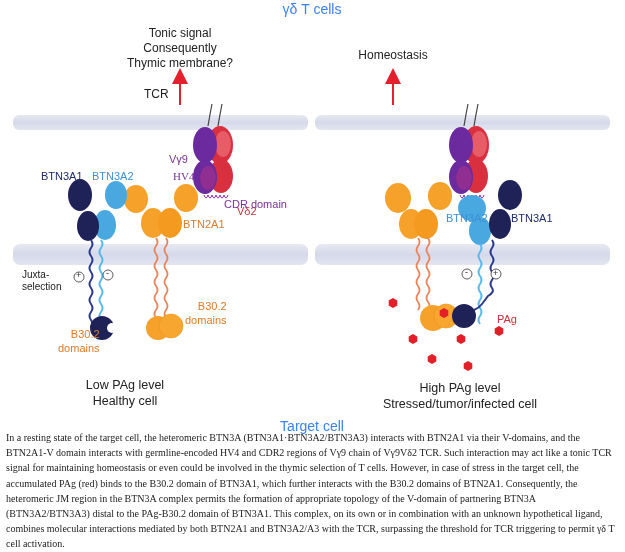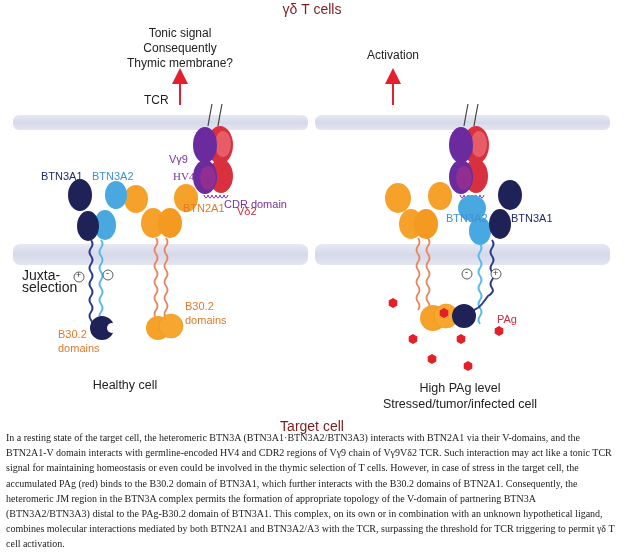--- a/index.html
+++ b/index.html
@@ -1,22 +1,22 @@
 <!DOCTYPE html>
 <html><head>
 <meta charset="utf-8">
 <style>
   html, body { margin: 0; padding: 0; background: #ffffff; }
   body { width: 625px; height: 552px; position: relative; overflow: hidden; font-family: "Liberation Sans", sans-serif; }
   .lbl { position: absolute; white-space: nowrap; font-family: "Liberation Sans", sans-serif; }
   .center { text-align: center; }
   #diagram { position: absolute; left: 0; top: 0; }
-  .title { font-size: 14px; color: #7f1d1d; }
+  .title { font-size: 14px; color: #3b82f6; }
   .sig { font-size: 12px; color: #222; line-height: 15px; text-align: center; }
-  .prot { font-size: 11px; }
+  .prot { font-size: 11px; text-align: right; }
   .cond { font-size: 12.5px; color: #222; line-height: 16px; }
   .caption {
     position: absolute; left: 6px; top: 430px; width: 614px;
     font-family: "Liberation Serif", serif; font-size: 10px; line-height: 15.2px; color: #222;
   }
 </style>
 </head>
 <body>
 
 <svg id="diagram" width="625" height="440" viewBox="0 0 625 440">
@@ -121,49 +121,50 @@
 </svg>
 
 <div class="lbl title center" style="left:262px;top:1px;width:100px;">γδ T cells</div>
 
 <div class="lbl sig center" style="left:120px;top:26px;width:120px;">
   <div>Tonic signal</div>
   <div>Consequently</div>
   <div>Thymic membrane?</div>
 </div>
 <div class="lbl sig center" style="left:350px;top:48px;width:86px;">
-  <div>Activation</div>
+  <div>Homeostasis</div>
 </div>
-<div class="lbl sig" style="left:144px;top:93px;">TCR</div>
+<div class="lbl sig" style="left:144px;top:87px;">TCR</div>
 
 <div class="lbl prot" style="left:41px;top:170px;color:#1f2a6b;">BTN3A1</div>
 <div class="lbl prot" style="left:92px;top:170px;color:#3d8fd6;">BTN3A2</div>
-<div class="lbl prot" style="left:183px;top:202px;color:#e07b2a;">BTN2A1</div>
+<div class="lbl prot" style="left:183px;top:218px;color:#e07b2a;">BTN2A1</div>
 <div class="lbl prot" style="left:169px;top:153px;color:#7a2f9b;">Vγ9</div>
 <div class="lbl prot" style="left:173px;top:170px;color:#7a2f9b;font-family:Liberation Serif, serif;">HV4</div>
 <div class="lbl prot" style="left:237px;top:163px;color:#cf2d3a;margin-top:42px;">Vδ2</div>
 <div class="lbl prot" style="left:224px;top:198px;color:#7a2f9b;">CDR domain</div>
 
-<div class="lbl" style="left:22px;top:269px;font-size:14px;line-height:12px;color:#222;">
+<div class="lbl" style="left:22px;top:269px;font-size:10px;line-height:12px;color:#222;">
   <div>Juxta-</div>
   <div>selection</div>
 </div>
 <div class="lbl" style="left:76px;top:270px;font-size:9px;color:#333;">+</div>
 <div class="lbl" style="left:106px;top:268px;font-size:9px;color:#333;">-</div>
 
 <div class="lbl prot" style="left:58px;top:327px;color:#e07b2a;line-height:14px;">
   <div>B30.2</div>
   <div>domains</div>
 </div>
 <div class="lbl prot" style="left:185px;top:299px;color:#e07b2a;line-height:14px;">
   <div>B30.2</div>
   <div>domains</div>
 </div>
 
 <div class="lbl cond center" style="left:75px;top:377px;width:100px;">
+  <div>Low PAg level</div>
   <div>Healthy cell</div>
 </div>
 
 <div class="lbl prot" style="left:446px;top:212px;color:#3d8fd6;">BTN3A2</div>
 <div class="lbl prot" style="left:511px;top:212px;color:#1f2a6b;">BTN3A1</div>
 <div class="lbl prot" style="left:497px;top:313px;color:#cf2d3a;">PAg</div>
 <div class="lbl" style="left:465px;top:267px;font-size:9px;color:#333;">-</div>
 <div class="lbl" style="left:493px;top:268px;font-size:9px;color:#333;">+</div>
 
 <div class="lbl cond center" style="left:380px;top:380px;width:160px;text-align:center;">

